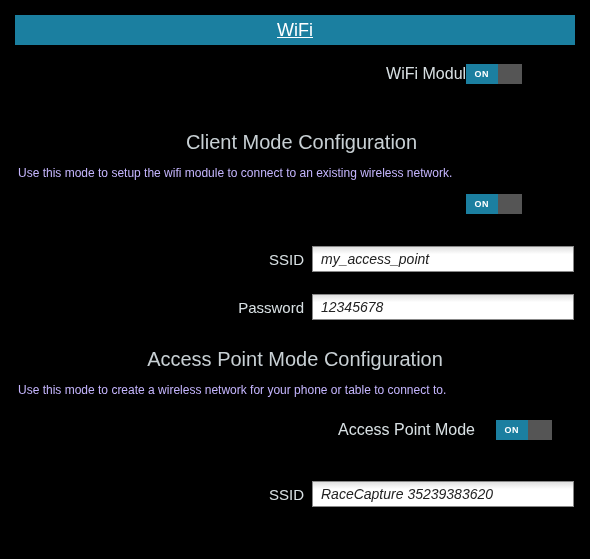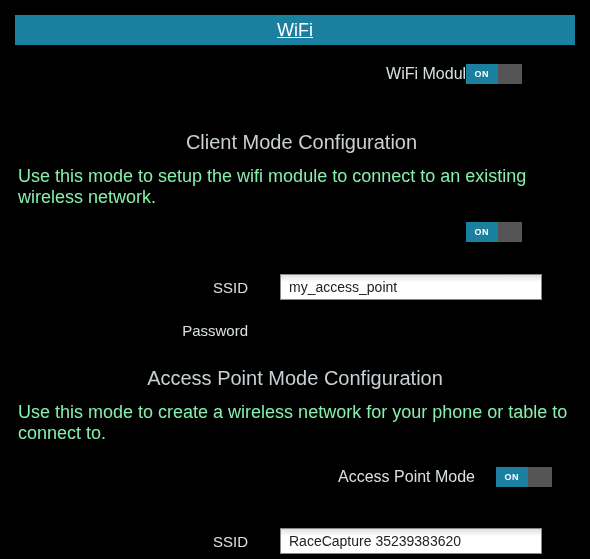--- a/index.html
+++ b/index.html
@@ -24,22 +24,22 @@
   }
   .section-title {
     text-align: center;
     color: #c8d0d4;
     font-size: 20px;
     font-weight: 400;
     margin-top: 32px;
     margin-bottom: 10px;
   }
   .desc {
-    color: #86efac;
-    font-size: 18px;
+    color: #c4b5fd;
+    font-size: 12px;
     margin: 12px 0 0 18px;
     font-weight: 400;
   }
   .toggle-row {
     display: flex;
     align-items: center;
     justify-content: center;
     margin-top: 24px;
     position: relative;
   }
@@ -79,33 +79,35 @@
   .field-row {
     display: flex;
     align-items: center;
     margin-top: 22px;
   }
   .field-row .flabel {
     width: 280px;
     text-align: right;
     color: #d8e0e3;
     font-size: 15px;
-    padding-right: 32px;
+    padding-right: 8px;
     box-sizing: border-box;
+    margin-left: 32px;
   }
   .field-row input[type="text"] {
     width: 262px;
     height: 26px;
     background: linear-gradient(#e0e0e0, #ffffff 30%);
     border: 1px solid #888;
     font-family: Arial, sans-serif;
     font-size: 14px;
     padding: 8px 8px;
     box-sizing: border-box;
     color: #222;
+    font-style: italic;
   }
 </style>
 </head>
 <body>
 
 <div class="header-bar">
   <span>WiFi</span>
 </div>
 
 <div class="toggle-row" style="margin-top:20px;">
@@ -126,20 +128,21 @@
   </div>
 </div>
 
 <div class="field-row" style="margin-top:42px;">
   <div class="flabel">SSID</div>
   <input type="text" value="my_access_point" style="">
 </div>
 
 <div class="field-row">
   <div class="flabel">Password</div>
+  <input type="text" value="12345678" style="">
 </div>
 
 <div class="section-title" style="margin-top:28px;">Access Point Mode Configuration</div>
 <div class="desc">Use this mode to create a wireless network for your phone or table to connect to.</div>
 
 <div class="toggle-row">
   <span class="label">Access Point Mode</span>
   <div class="toggle" style="right:38px;">
     <div class="on">ON</div>
     <div class="knob"></div>

